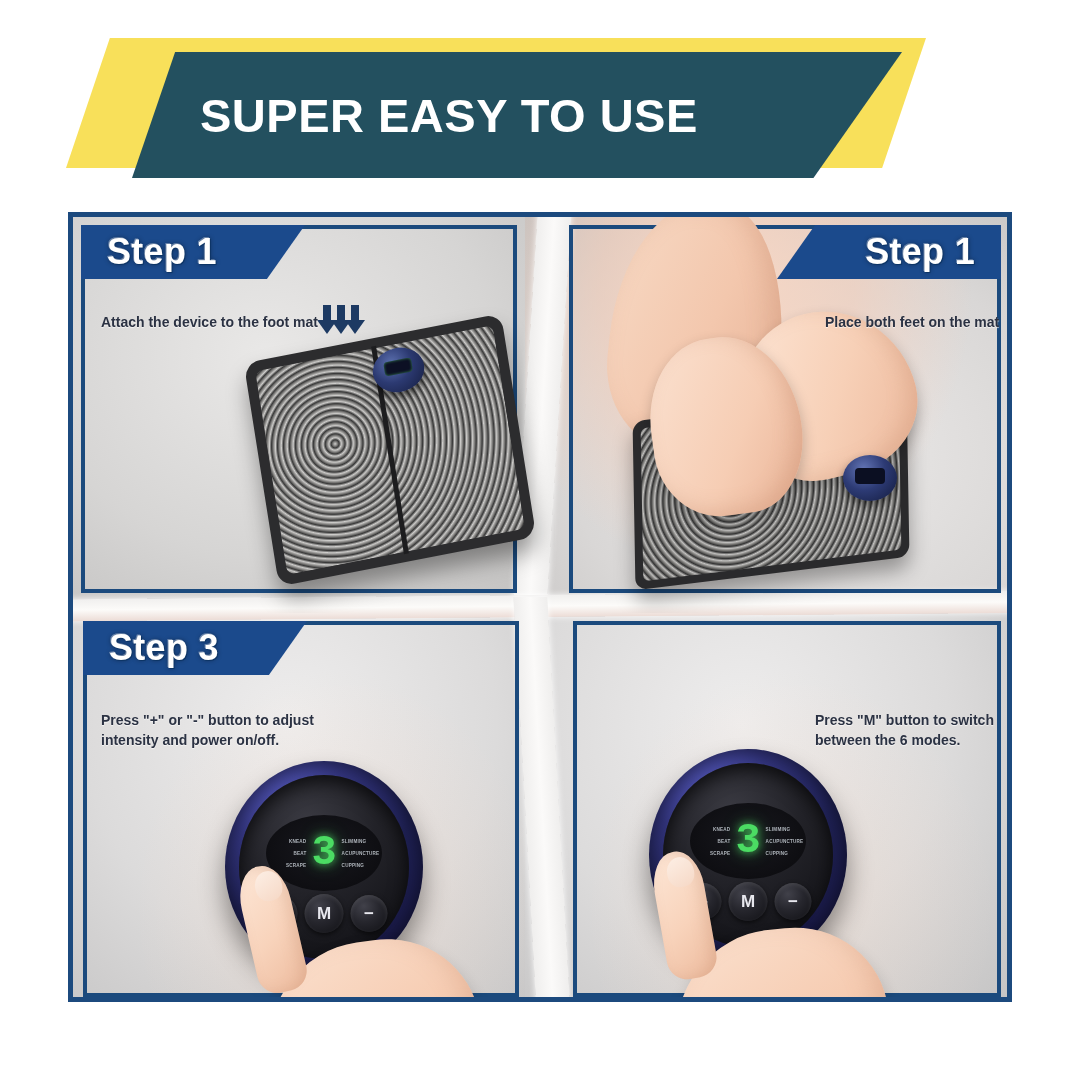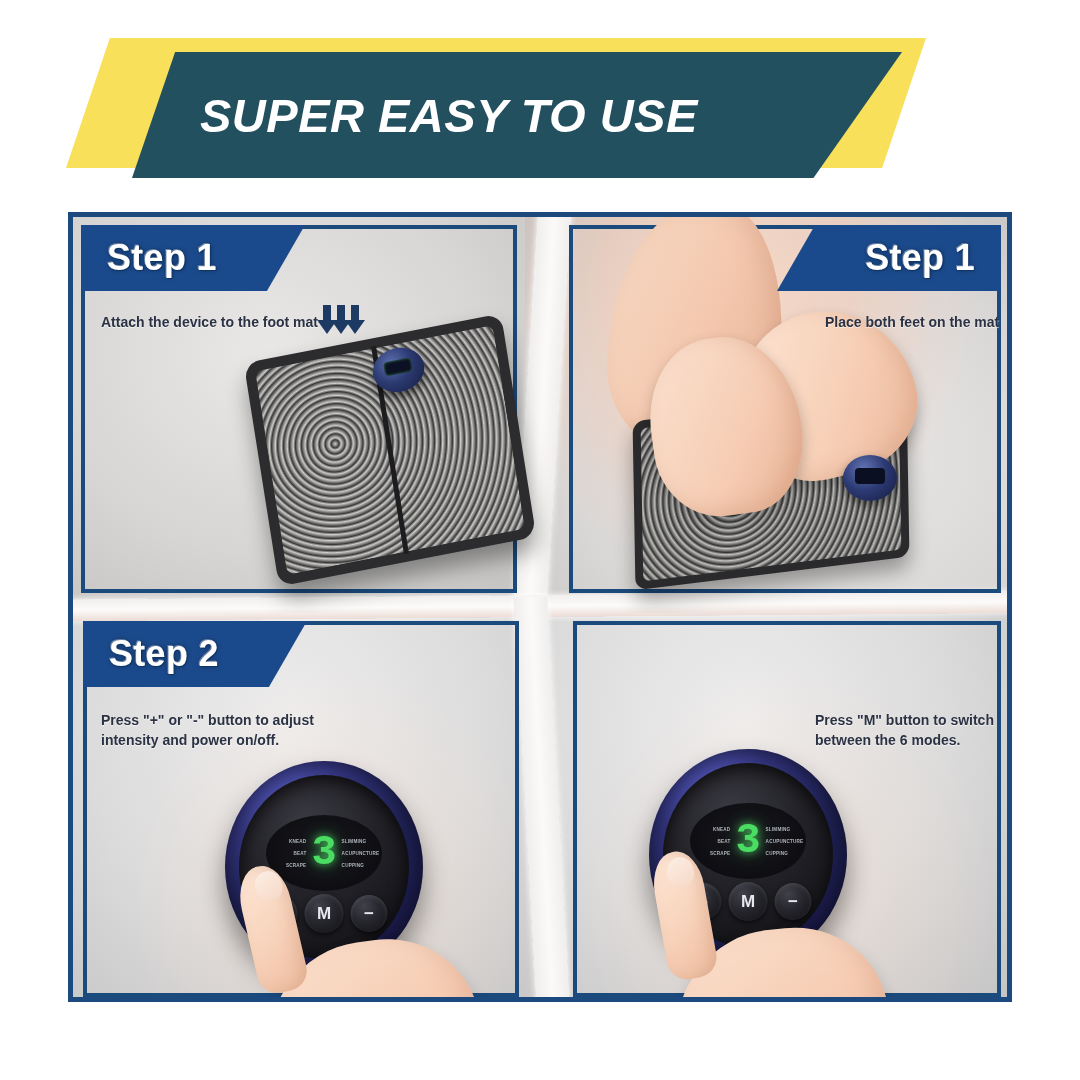--- a/index.html
+++ b/index.html
@@ -51,21 +51,20 @@
     clip-path: polygon(5.6% 0%, 100% 0%, 88.5% 100%, 0% 100%);
     display: flex;
     align-items: center;
   }
 
   .banner-title {
     margin-left: 68px;
     color: #ffffff;
     font-size: 47px;
     font-weight: bold;
-    font-style: italic;
     letter-spacing: 0.5px;
     font-family: "Liberation Sans", sans-serif;
     white-space: nowrap;
   }
 
   
   .grid-frame {
     position: absolute;
     left: 68px;
     top: 212px;
@@ -144,21 +143,21 @@
     pointer-events: none;
   }
   #box-1 { left: 8px;   top: 8px;   width: 436px; height: 368px; }
   #box-2 { left: 496px; top: 8px;   width: 432px; height: 368px; }
   #box-3 { left: 10px;  top: 404px; width: 436px; height: 376px; }
   #box-4 { left: 500px; top: 404px; width: 428px; height: 376px; }
 
   
   .step-tab {
     position: absolute;
-    height: 66px;
+    height: 54px;
     background: #1B4A8C;
     display: flex;
     align-items: center;
     z-index: 6;
   }
   .step-tab.left {
     -webkit-clip-path: polygon(0% 0%, 100% 0%, 83% 100%, 0% 100%);
     clip-path: polygon(0% 0%, 100% 0%, 83% 100%, 0% 100%);
     padding-left: 26px;
   }
@@ -588,21 +587,21 @@
     <div class="panel-box" id="box-3"></div>
     <div class="panel-box" id="box-4"></div>
 
     <div class="step-tab left" id="tab-1">
       <span>Step 1</span>
     </div>
     <div class="step-tab right" id="tab-2">
       <span>Step 1</span>
     </div>
     <div class="step-tab left" id="tab-3">
-      <span>Step 2</span>
+      <span>Step 3</span>
     </div>
 
     <div class="caption" id="cap-1">Attach the device to the foot mat</div>
     <div class="caption" id="cap-2">Place both feet on the mat</div>
     <div class="caption" id="cap-3">Press "+" or "-" button to adjust intensity and power on/off.</div>
     <div class="caption" id="cap-4">Press "M" button to switch between the 6 modes.</div>
 
   </div>
 </div>
 

